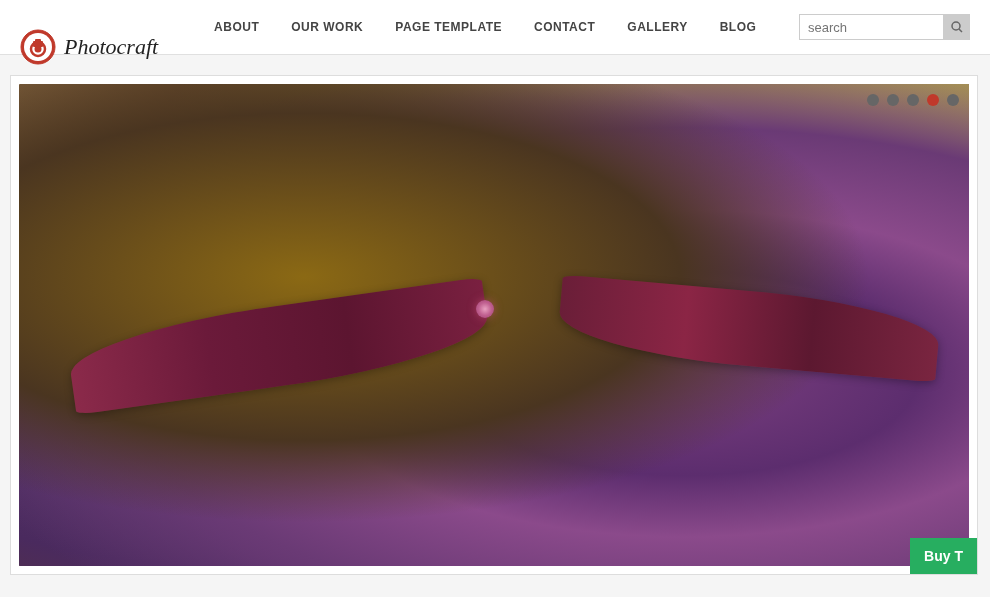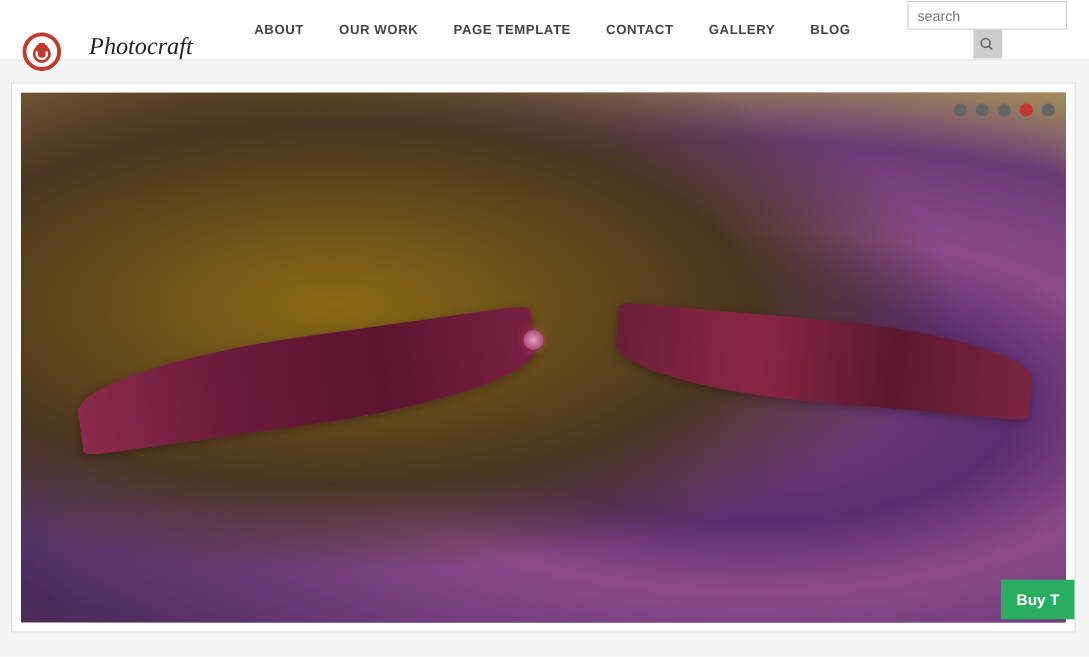--- a/index.html
+++ b/index.html
@@ -22,21 +22,22 @@
       height: 55px;
       display: flex;
       align-items: center;
       padding: 0 20px;
       border-bottom: 1px solid #e0e0e0;
       position: relative;
     }
 
     .logo-area {
       display: flex;
-      gap: 25px;
+      align-items: center;
+      gap: 8px;
       text-decoration: none;
       margin-right: 40px;
       margin-top: 40px;
     }
 
     .logo-text {
       font-family: Georgia, 'Times New Roman', serif;
       font-size: 22px;
       color: #222;
       font-style: italic;
@@ -60,21 +61,20 @@
       padding: 0 16px;
       cursor: pointer;
       text-decoration: none;
       white-space: nowrap;
     }
 
     .search-area {
       display: flex;
       align-items: center;
       margin-left: auto;
-      flex-direction: column;
     }
 
     .search-input {
       border: 1px solid #cccccc;
       padding: 4px 8px;
       font-size: 13px;
       color: #999;
       width: 145px;
       height: 26px;
       outline: none;
@@ -191,21 +191,21 @@
       background: #666666;
     }
 
     .dot.active {
       background: #c0392b;
     }
 
     
     .buy-btn {
       position: absolute;
-      bottom: 11px;
+      bottom: 0;
       right: 0;
       background: #27ae60;
       color: white;
       font-family: Arial, sans-serif;
       font-size: 14px;
       font-weight: bold;
       padding: 10px 14px;
       cursor: pointer;
       border: none;
       z-index: 10;

